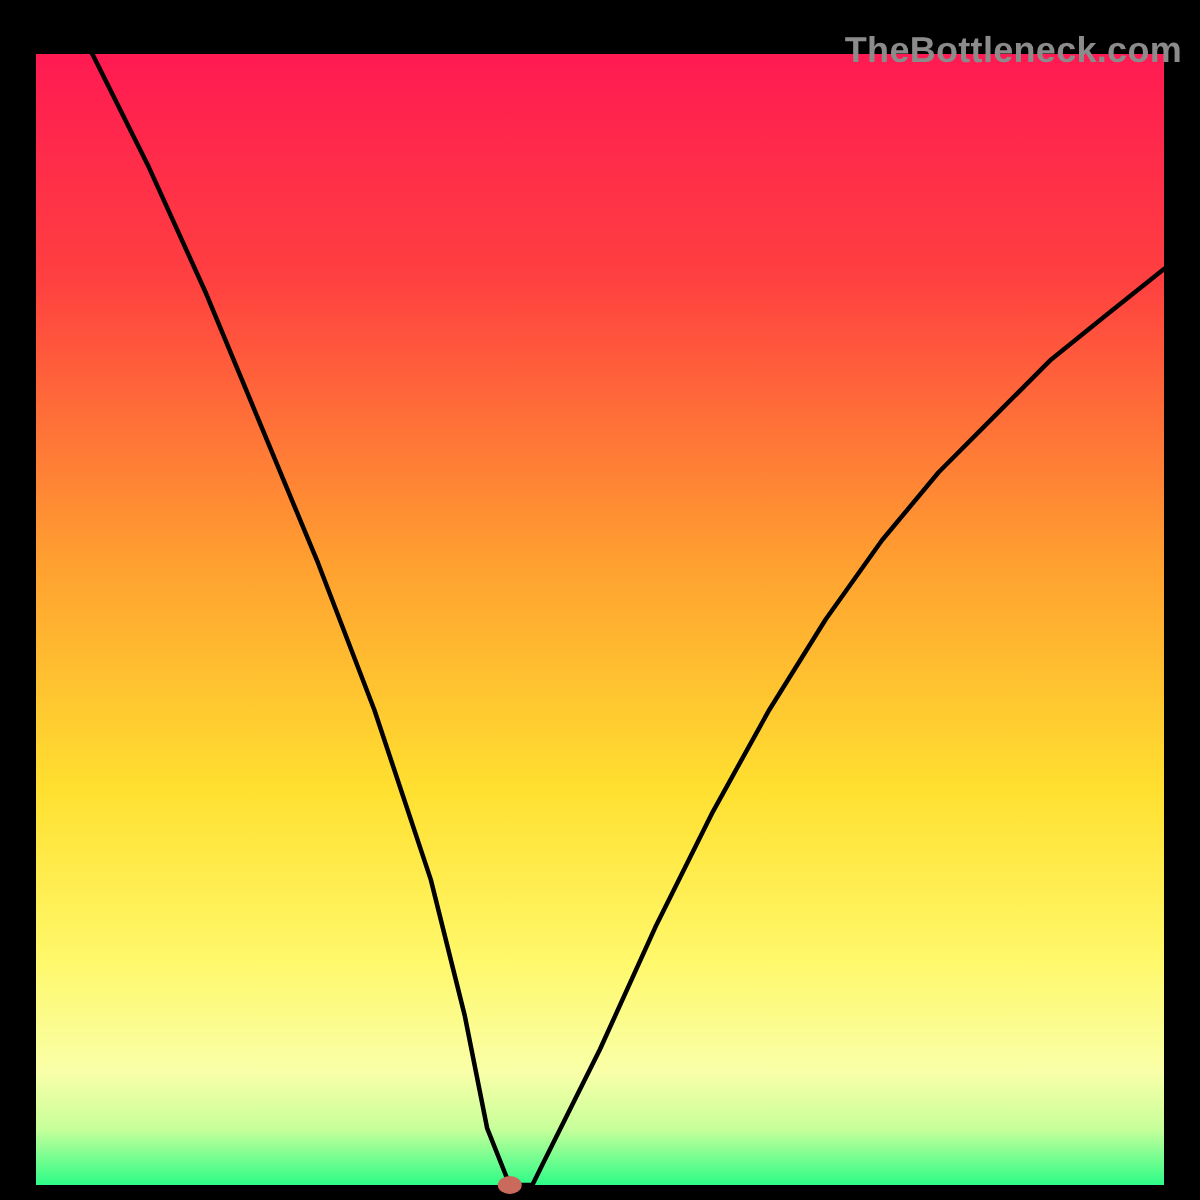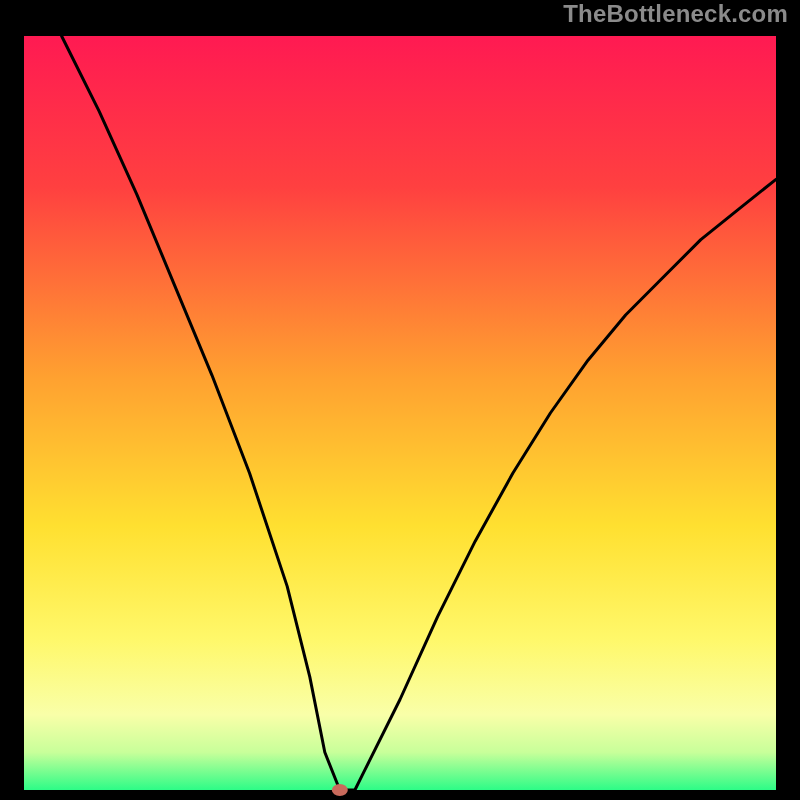--- a/index.html
+++ b/index.html
@@ -14,21 +14,21 @@
   .frame {
     position: absolute;
     left: 0;
     top: 0;
     width: 800px;
     height: 800px;
     background: #000;
   }
   .watermark {
     position: absolute;
-    top: 0;
+    top: 20px;
     right: 12px;
     font-family: Arial, Helvetica, sans-serif;
     font-size: 24px;
     font-weight: 600;
     color: #8b8b8b;
     letter-spacing: 0.2px;
     z-index: 10;
   }
   svg {
     position: absolute;

